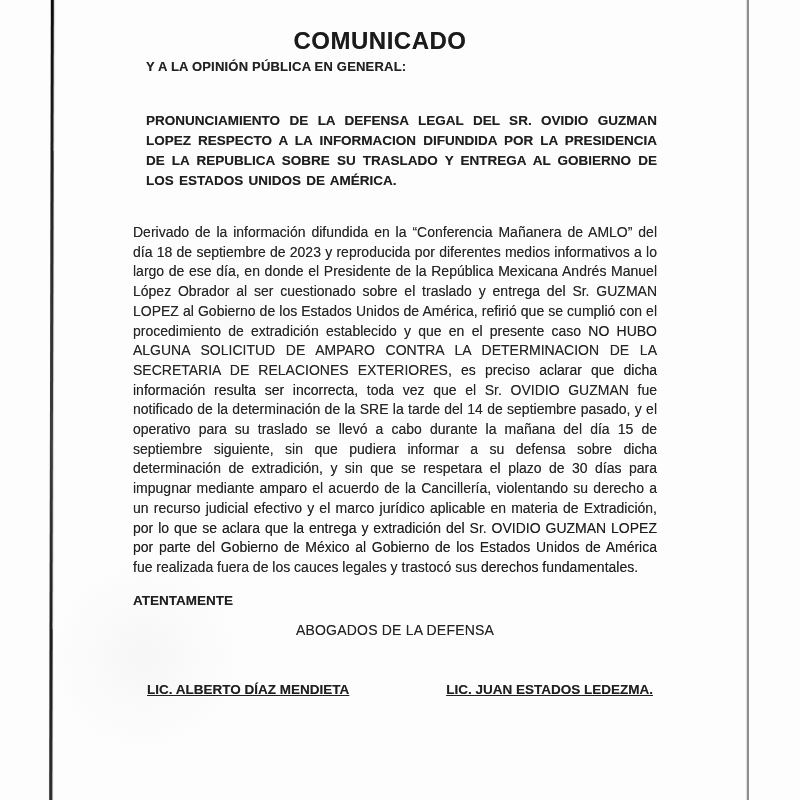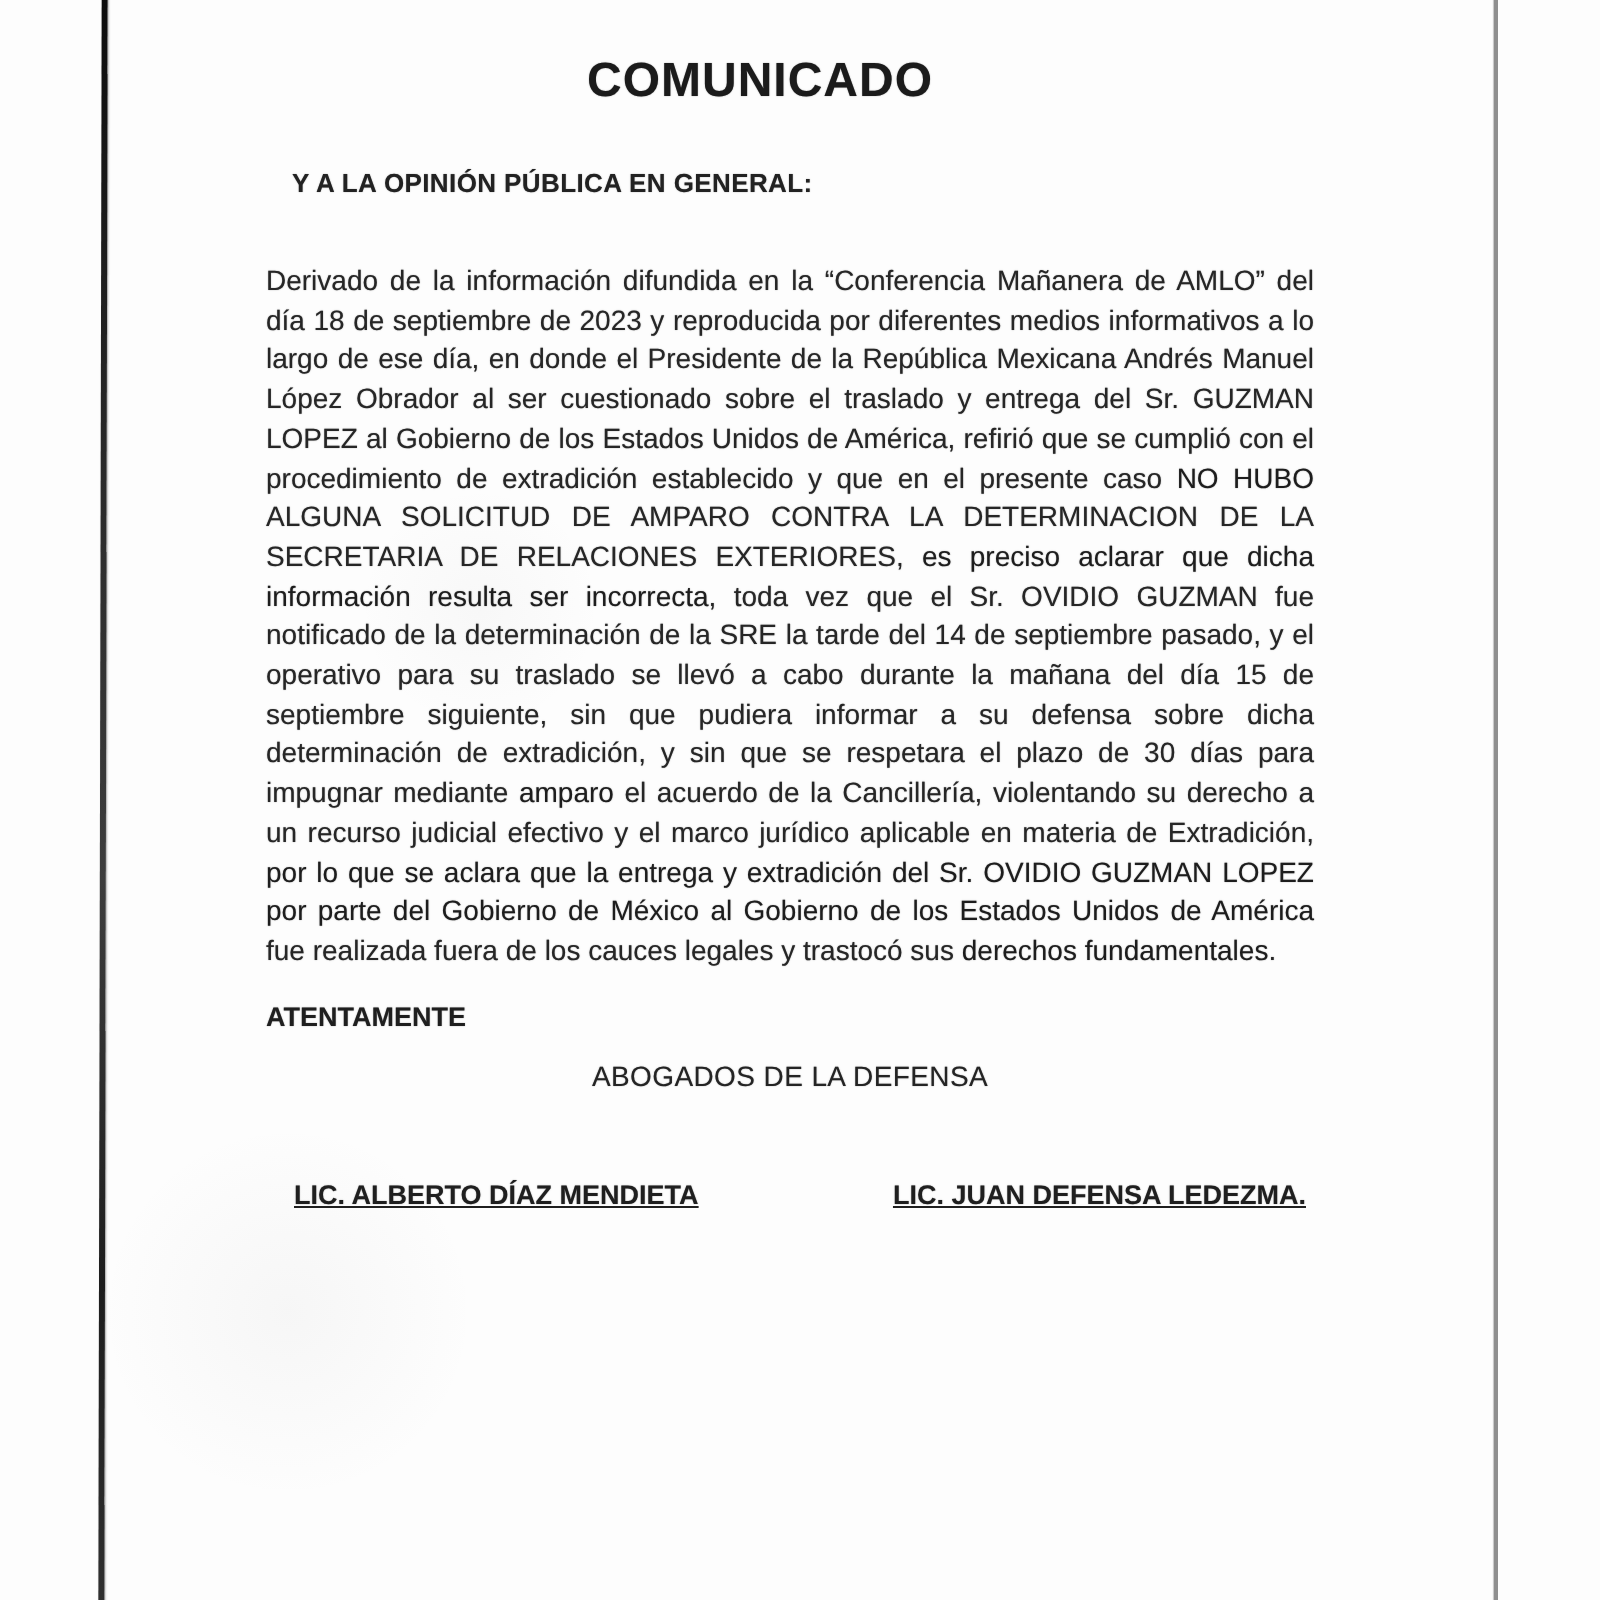--- a/index.html
+++ b/index.html
@@ -42,21 +42,21 @@
     color:#1b1b1b;
   }
   .addressee{
     margin:0 0 0 13px;
     font-size:13px;
     font-weight:700;
     letter-spacing:0.2px;
     color:#222;
   }
   .addressee.first{margin-top:23px;}
-  .addressee.second{margin-top:29px;}
+  .addressee.second{margin-top:4px;}
   .subject{
     margin:37px 0 0 13px;
     font-size:13.5px;
     font-weight:700;
     line-height:20px;
     text-align:justify;
     text-align-last:left;
     word-spacing:1.5px;
     color:#1f1f1f;
   }
@@ -109,27 +109,28 @@
   <div class="edge-left"></div>
   <div class="edge-right"></div>
 
   <div class="content">
 
     <div class="title">COMUNICADO</div>
 
 
     <div class="addressee second">Y A LA OPINIÓN PÚBLICA EN GENERAL:</div>
 
+    <div class="subject">PRONUNCIAMIENTO DE LA DEFENSA LEGAL DEL SR. OVIDIO GUZMAN LOPEZ RESPECTO A LA INFORMACION DIFUNDIDA POR LA PRESIDENCIA DE LA REPUBLICA SOBRE SU TRASLADO Y ENTREGA AL GOBIERNO DE LOS ESTADOS UNIDOS DE AMÉRICA.</div>
 
     <div class="body-par"><span>Derivado de la información difundida en la “Conferencia Mañanera de AMLO” del día 18 de septiembre de 2023 y reproducida por diferentes medios informativos a lo largo de ese día, en donde el Presidente de la República Mexicana Andrés Manuel López Obrador al ser cuestionado sobre el traslado y entrega del Sr. GUZMAN LOPEZ al Gobierno de los Estados Unidos de América, refirió que se cumplió con el procedimiento de extradición establecido y que en el presente caso </span><span class="b">NO HUBO</span><span> ALGUNA SOLICITUD DE AMPARO CONTRA LA DETERMINACION DE LA SECRETARIA DE RELACIONES EXTERIORES, </span><span class="b">es preciso aclarar que dicha información resulta ser incorrecta</span><span>, toda vez que el Sr. OVIDIO GUZMAN fue notificado de la determinación de la SRE la tarde del 14 de septiembre pasado, y el operativo para su traslado se llevó a cabo durante la mañana del día 15 de septiembre siguiente, sin que pudiera informar a su defensa sobre dicha determinación de extradición, y sin que se respetara el plazo de 30 días para impugnar mediante </span><span class="b">amparo</span><span> el acuerdo de la Cancillería,  violentando su derecho a un recurso judicial efectivo y el marco jurídico aplicable en materia de Extradición, </span><span class="b">por lo que se aclara que la entrega y extradición del Sr. OVIDIO GUZMAN LOPEZ por parte del Gobierno de México al Gobierno de los Estados Unidos de América</span><span> fue realizada fuera de los cauces legales y trastocó sus </span><span class="b">derechos fundamentales</span><span>.</span></div>
 
     <div class="salutation">ATENTAMENTE</div>
 
 
     <div class="sig-title">ABOGADOS DE LA DEFENSA</div>
 
     <div class="signatures">
       <span>LIC. ALBERTO DÍAZ MENDIETA</span>
-      <span>LIC. JUAN DEFENSA LEDEZMA.</span>
+      <span>LIC. JUAN ESTADOS LEDEZMA.</span>
     </div>
 
   </div>
 </div>
 
 </body></html>

